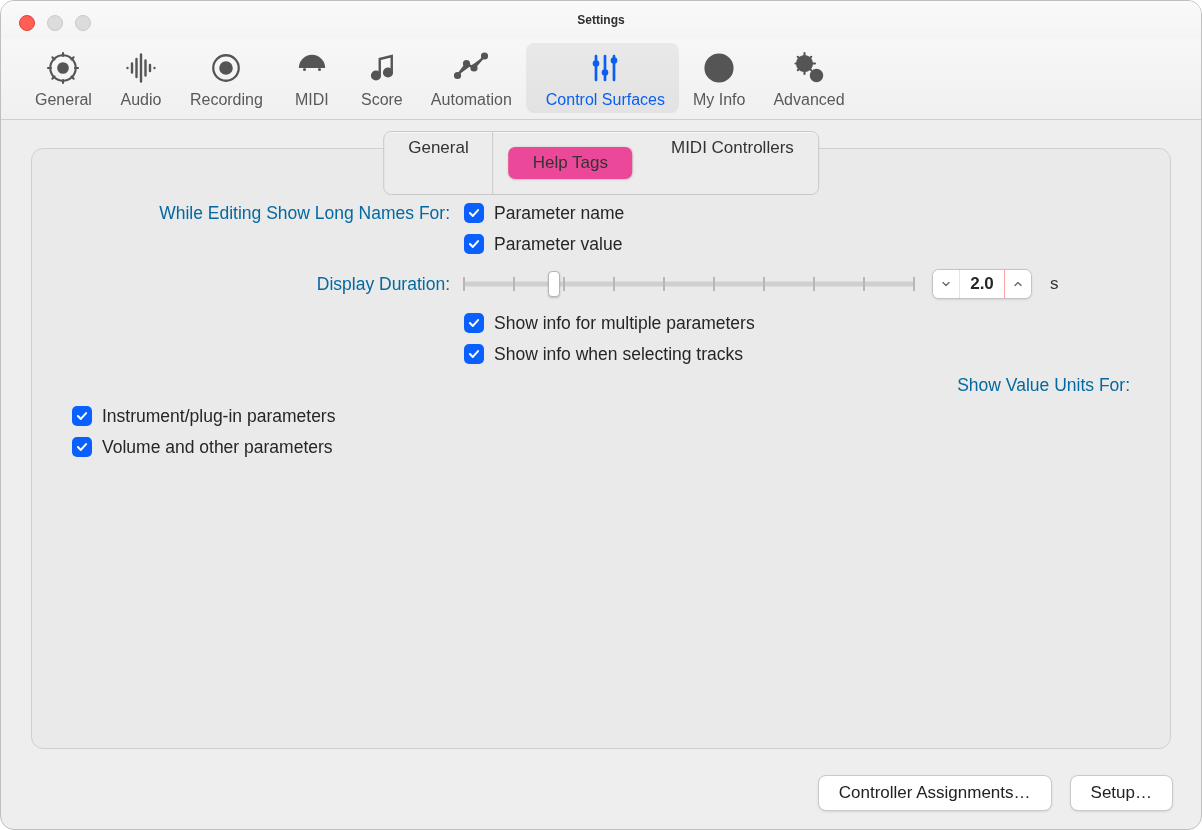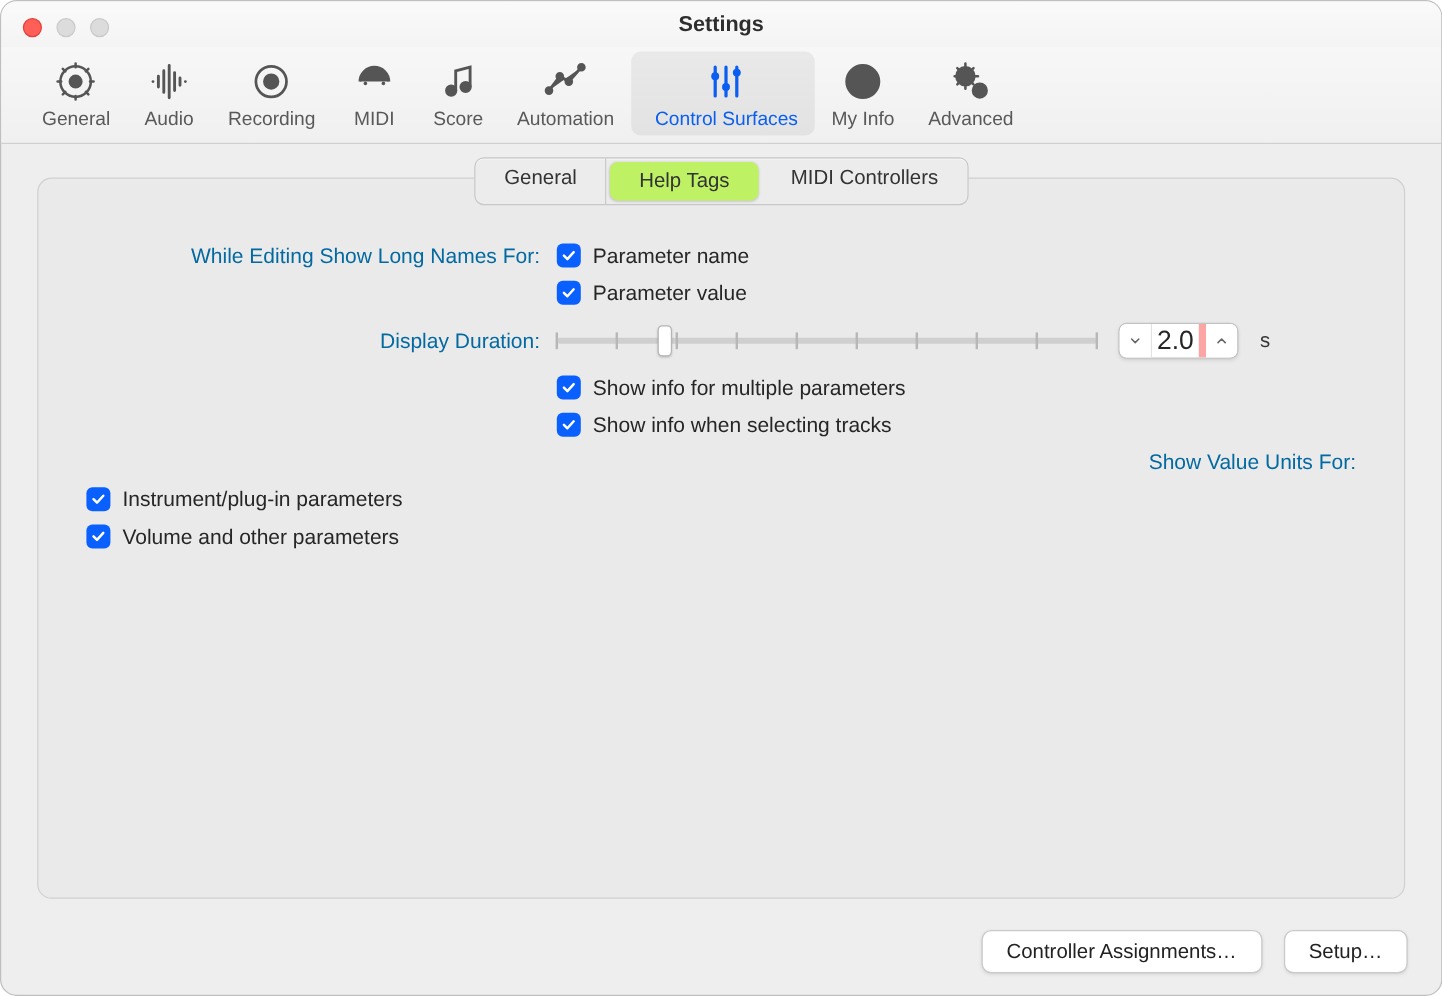--- a/index.html
+++ b/index.html
@@ -51,21 +51,21 @@
   .gray1 { background: #dcdcdc; border: 0.5px solid #c9c9c9; }
   .gray2 { background: #dcdcdc; border: 0.5px solid #c9c9c9; }
 
   
   .titlebar {
     height: 38px;
     display: flex;
     align-items: center;
     justify-content: center;
     font-weight: 600;
-    font-size: 18px;
+    font-size: 12px;
     color: #2e2e2e;
     background: linear-gradient(#fafafa, #f4f4f4);
   }
 
   
   .toolbar {
     display: flex;
     align-items: flex-start;
     background: linear-gradient(#f7f7f7, #f0f0f0);
     border-bottom: 1px solid #cfcfcf;
@@ -124,24 +124,24 @@
   }
   .segment div {
     padding: 6px 24px;
     font-size: 17px;
     color: #333;
     border-right: 1px solid var(--segment-border);
     cursor: default;
   }
   .segment div:last-child { border-right: none; }
   .segment .active {
-    background: #bef264;
+    background: #ec4899;
     border-radius: 7px;
     box-shadow: 0 0.5px 2px rgba(0,0,0,0.15);
-    margin: 3px;
+    margin: 15px;
     border-right: none;
   }
 
   
   .form {
     padding: 44px 40px 30px 40px;
     display: grid;
     grid-template-columns: 378px 1fr;
     row-gap: 10px;
     column-gap: 14px;
@@ -206,21 +206,21 @@
     box-shadow: var(--shadow);
   }
   .stepper button {
     width:26px; border:none; background:#fff;
     display:flex; align-items:center; justify-content:center;
     color:#555; cursor:default;
     padding:0;
   }
   .stepper .val {
     width:46px; display:flex; align-items:center; justify-content:center;
-    font-size:22px; border-left:1px solid #e3e3e3; border-right:6px solid #fca5a5;
+    font-size:17px; border-left:1px solid #e3e3e3; border-right:1px solid #fca5a5;font-weight:bold;
   }
   .unit { font-size:17px; color:#333; }
 
   
   .footer {
     position:absolute;
     bottom: 18px;
     right: 28px;
     display:flex; gap:18px;
   }

